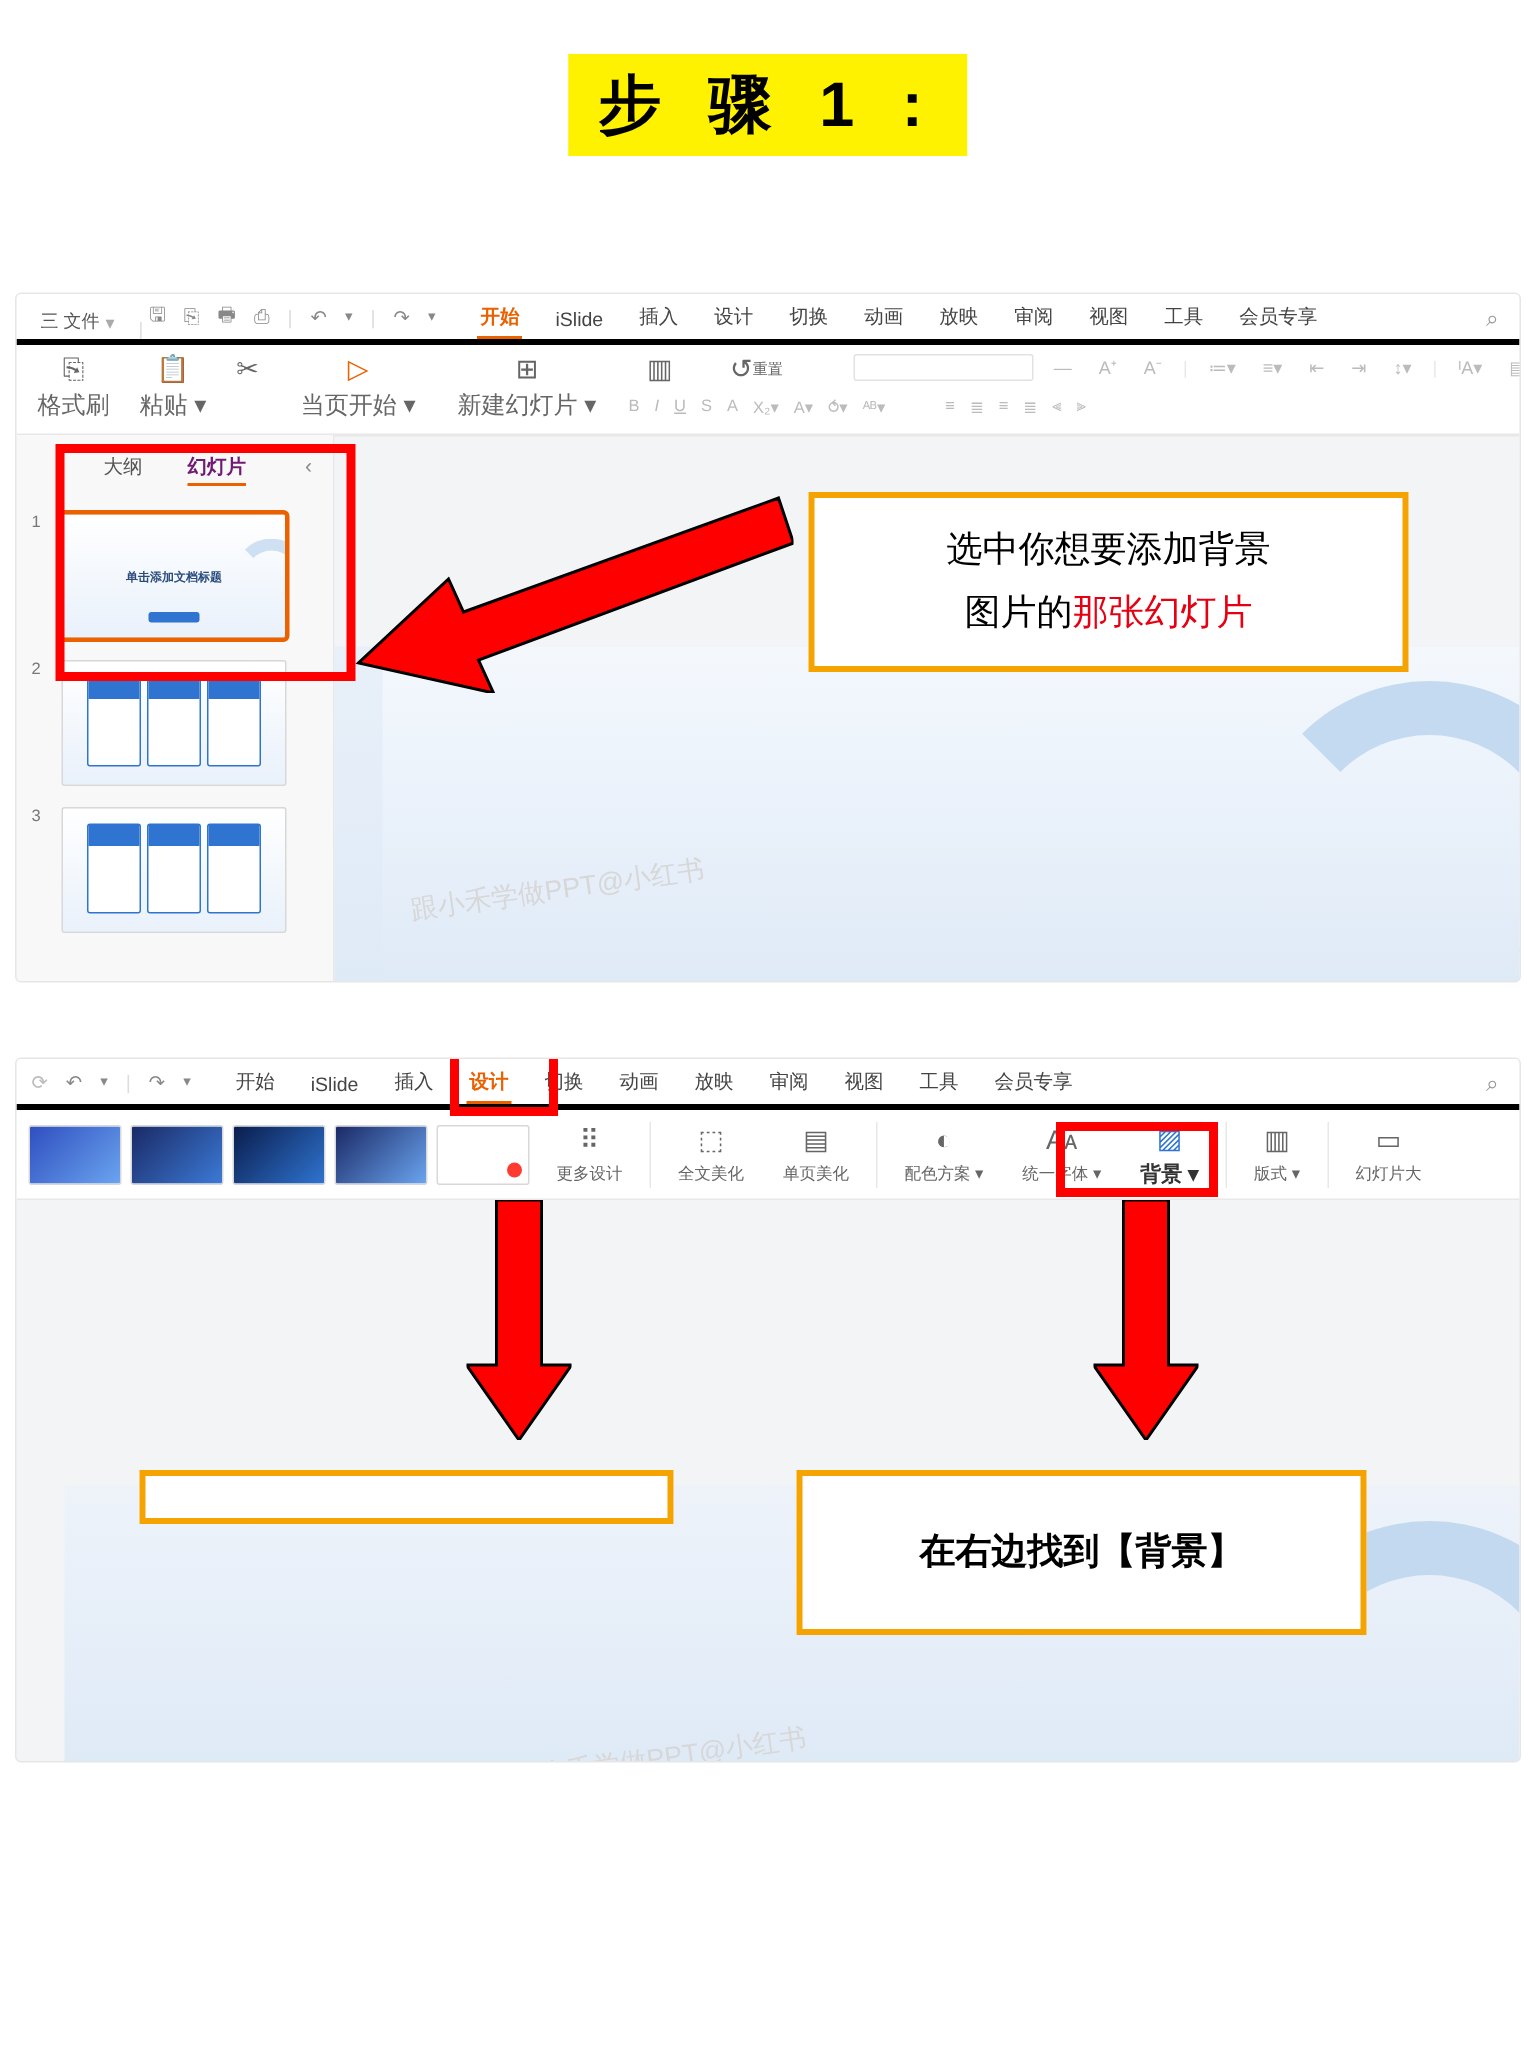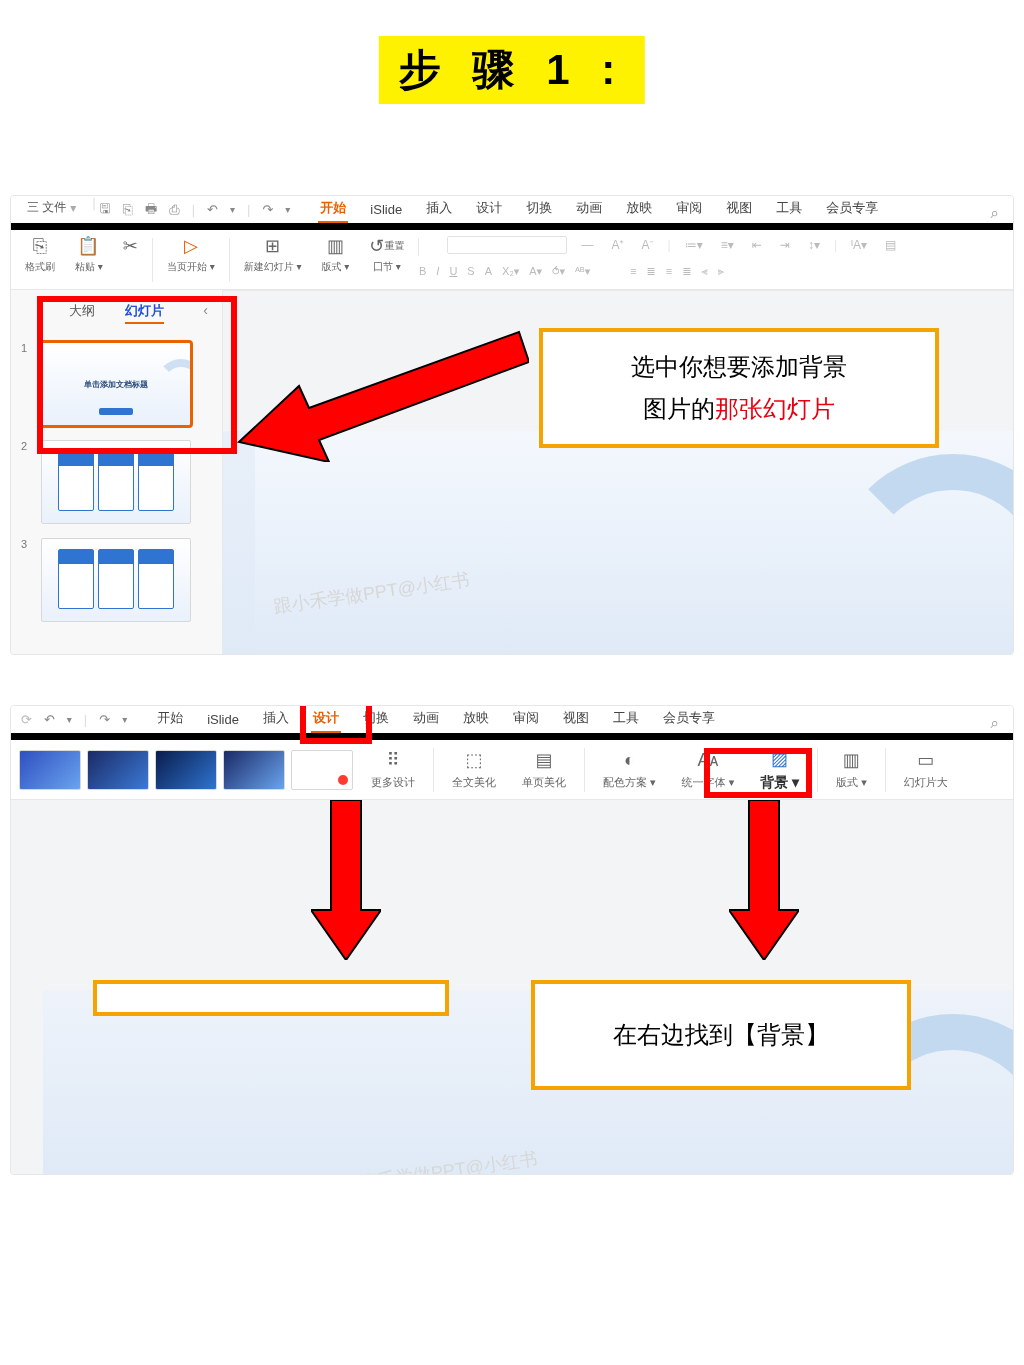--- a/index.html
+++ b/index.html
@@ -33,23 +33,23 @@
     border-radius: 4px;
     overflow: hidden;
   }
   .panel1 { top: 195px; height: 460px; }
   .panel2 { top: 705px; height: 470px; }
 
   
   .menubar {
     height: 34px;
     background: #fff;
-    border-bottom: 7px solid #000000;
+    border-bottom: 4px solid #000000;
     display: flex;
-    align-items: flex-start;
+    align-items: flex-end;
     font-size: 12px;
     color: #555;
     padding-left: 10px;
     position: relative;
   }
   .file-chip {
     display: inline-flex; align-items: center;
     padding: 3px 6px;
     border-radius: 4px;
     font-size: 12px;
@@ -86,21 +86,21 @@
     height: 60px;
     gap: 8px;
     font-size: 10px;
     color: #555;
   }
   .rgroup {
     display: flex; flex-direction: column; align-items: center; justify-content: center;
     padding: 0 6px;
   }
   .rgroup .ico { font-size: 18px; color: #666; height: 24px; display:flex; align-items:center;}
-  .rgroup .lbl { font-size: 10px; color: #666; margin-top: 2px; white-space: nowrap; }
+  .rgroup .lbl { font-size: 16px; color: #666; margin-top: 2px; white-space: nowrap; }
   .vsep { width: 1px; background: #e8e8e8; height: 44px; align-self: center;}
   .ribbon-right {
     flex: 1;
     display: flex; align-items: center; gap: 10px;
     color: #bbb; font-size: 12px;
     padding-left: 20px;
   }
   .rr-chip { padding: 2px 4px; }
   .rr-box { border:1px solid #e2e2e2; width:120px; height:18px; border-radius:2px;}
 
@@ -116,21 +116,21 @@
     border-right: 1px solid #e8e8e8;
     position: relative;
   }
   .side-tabs {
     display: flex; justify-content: center; gap: 30px;
     padding: 12px 0 10px;
     font-size: 13px;
     position: relative;
   }
   .side-tabs .st { color: #555; }
-  .side-tabs .st.active { color: #1d4ed8; font-weight: 600; border-bottom: 2px solid #eb6100; padding-bottom: 2px;}
+  .side-tabs .st.active { color: #701a75; font-weight: 600; border-bottom: 2px solid #eb6100; padding-bottom: 2px;}
   .side-tabs .collapse { position: absolute; right: 14px; top: 12px; color:#888; font-size:14px;}
   .thumbs { padding: 8px 14px 0 30px; }
   .thumb-row { display: flex; align-items: flex-start; margin-bottom: 14px; }
   .thumb-num { width: 14px; margin-left: -20px; margin-right: 6px; font-size: 11px; color: #777;}
   .thumb {
     width: 150px; height: 84px;
     background: linear-gradient(180deg,#ffffff,#e9f1fb);
     border: 1px solid #d8d8d8;
     border-radius: 2px;
     position: relative;
@@ -484,16 +484,16 @@
 
   <svg class="arrow" style="top:94px; left:300px;" width="70" height="160">
     <polygon points="20,0 50,0 50,110 70,110 35,160 0,110 20,110" fill="#ff0000" stroke="#000" stroke-width="2"></polygon>
   </svg>
   <svg class="arrow" style="top:94px; left:718px;" width="70" height="160">
     <polygon points="20,0 50,0 50,110 70,110 35,160 0,110 20,110" fill="#ff0000" stroke="#000" stroke-width="2"></polygon>
   </svg>
 
   <div class="callout" style="top:274px; left:82px; width:356px;">
   </div>
-  <div class="callout" style="top:274px; left:520px; width:380px; padding:30px 18px;">
+  <div class="callout" style="top:274px; left:520px; width:380px; padding:30px 18px;font-weight:bold;">
     <div>在右边找到【背景】</div>
   </div>
 </div>
 
 </body></html>

